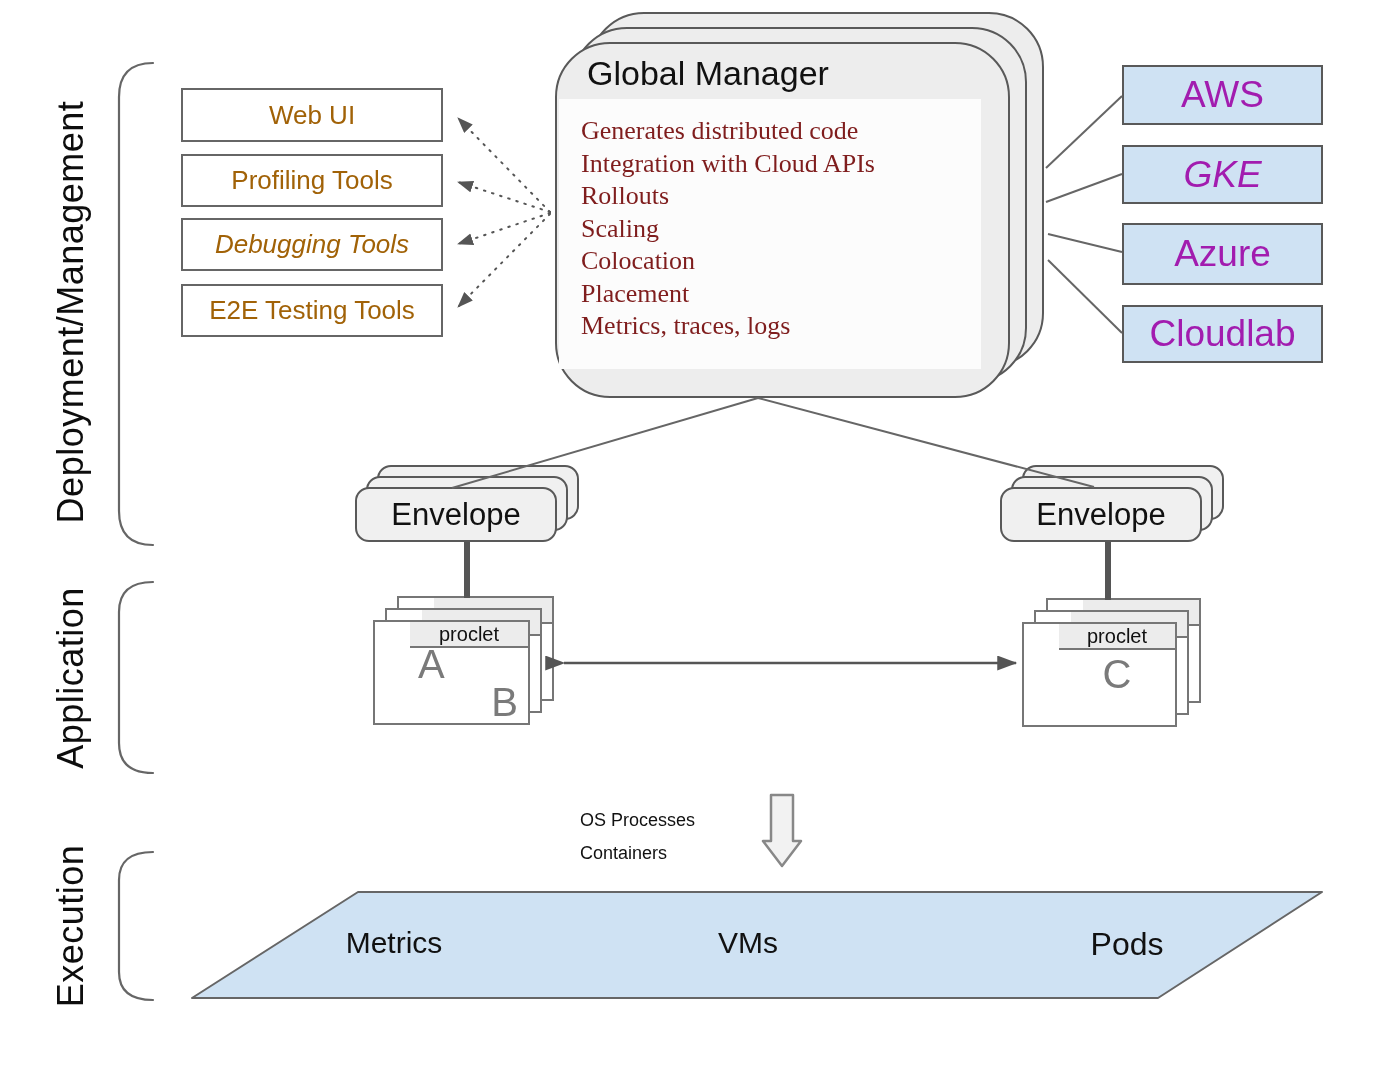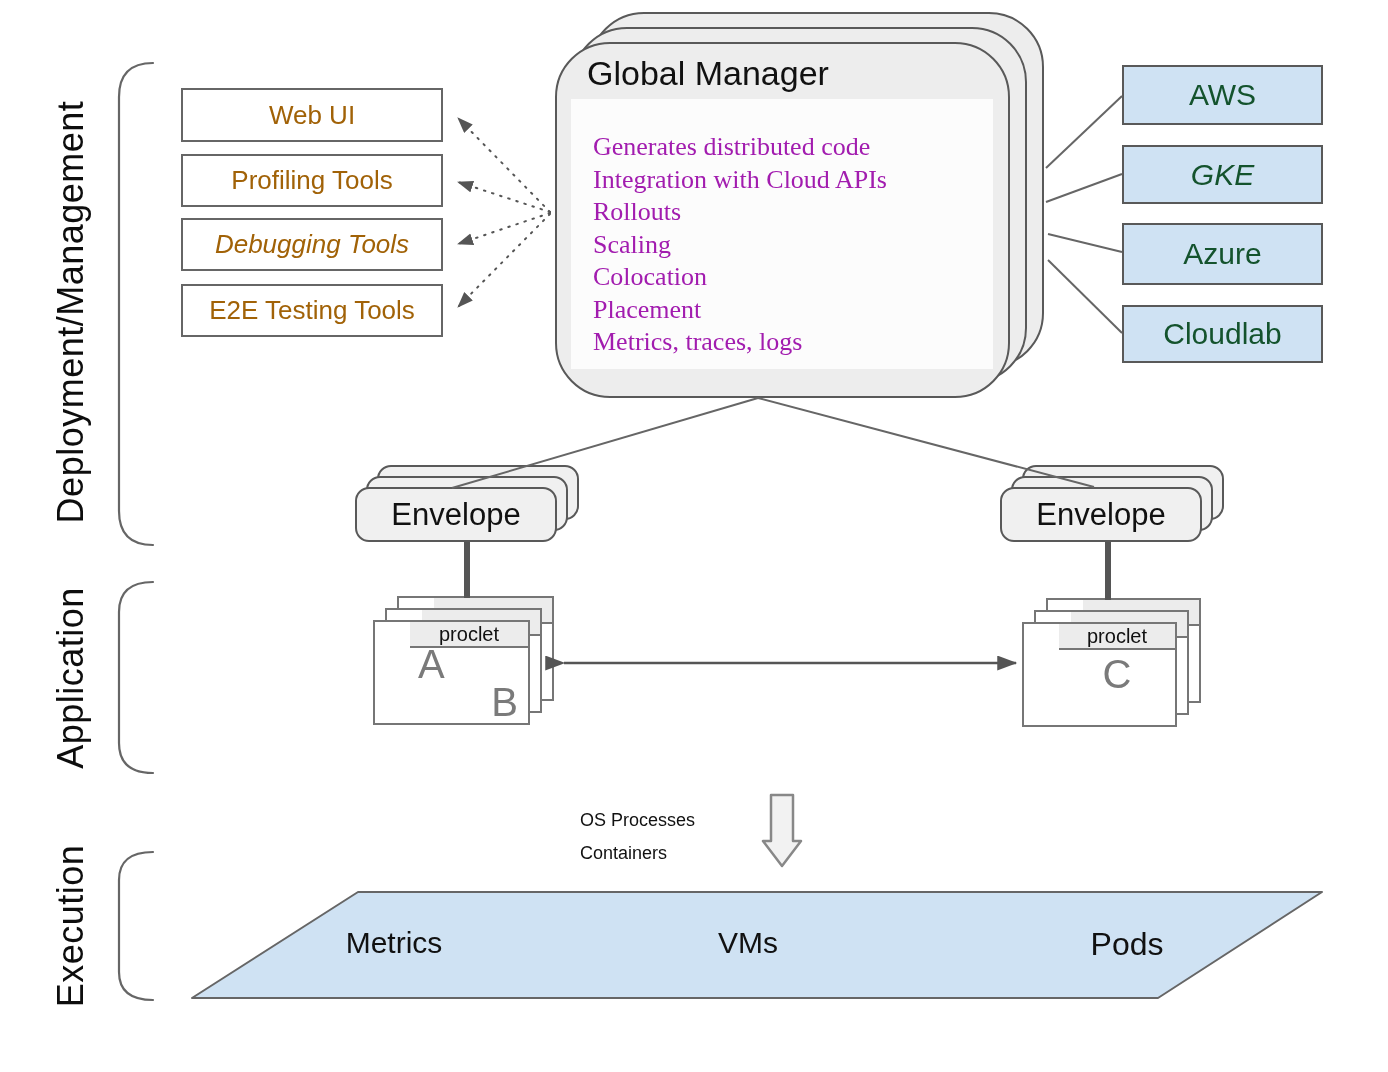--- a/index.html
+++ b/index.html
@@ -17,34 +17,34 @@
     position:absolute;left:181px;width:262px;background:#ffffff;
     border:2px solid #666666;box-sizing:border-box;
     display:flex;align-items:center;justify-content:center;
     font-size:26px;color:#a16207;
   }
   
   .cloudbox{
     position:absolute;left:1122px;width:201px;background:#cfe2f3;
     border:2px solid #595959;box-sizing:border-box;
     display:flex;align-items:center;justify-content:center;
-    font-size:30px;color:#14532d;
+    font-size:37px;color:#a21caf;
   }
   
   .gm-layer{
     position:absolute;width:455px;height:356px;border-radius:55px;
     background:#ededed;border:2px solid #595959;box-sizing:border-box;
   }
   .gm-title{
     position:absolute;left:30px;top:10px;font-size:34px;line-height:38px;color:#111111;
   }
   .gm-inner{
-    position:absolute;left:14px;top:55px;width:422px;height:270px;background:#fcfcfc;
-    box-sizing:border-box;padding:32px 8px 0 22px;
-    font-family:"Liberation Serif",serif;font-size:26px;line-height:32.5px;color:#a21caf;
+    position:absolute;left:2px;top:55px;width:422px;height:270px;background:#fcfcfc;
+    box-sizing:border-box;padding:16px 8px 0 22px;
+    font-family:"Liberation Serif",serif;font-size:26px;line-height:32.5px;color:#7f1d1d;
   }
   
   .env-layer{
     position:absolute;width:202px;height:55px;border-radius:14px;
     background:#f0f0f0;border:2px solid #595959;box-sizing:border-box;
     display:flex;align-items:center;justify-content:center;
     font-size:31px;color:#111111;
   }
   
   .card{

